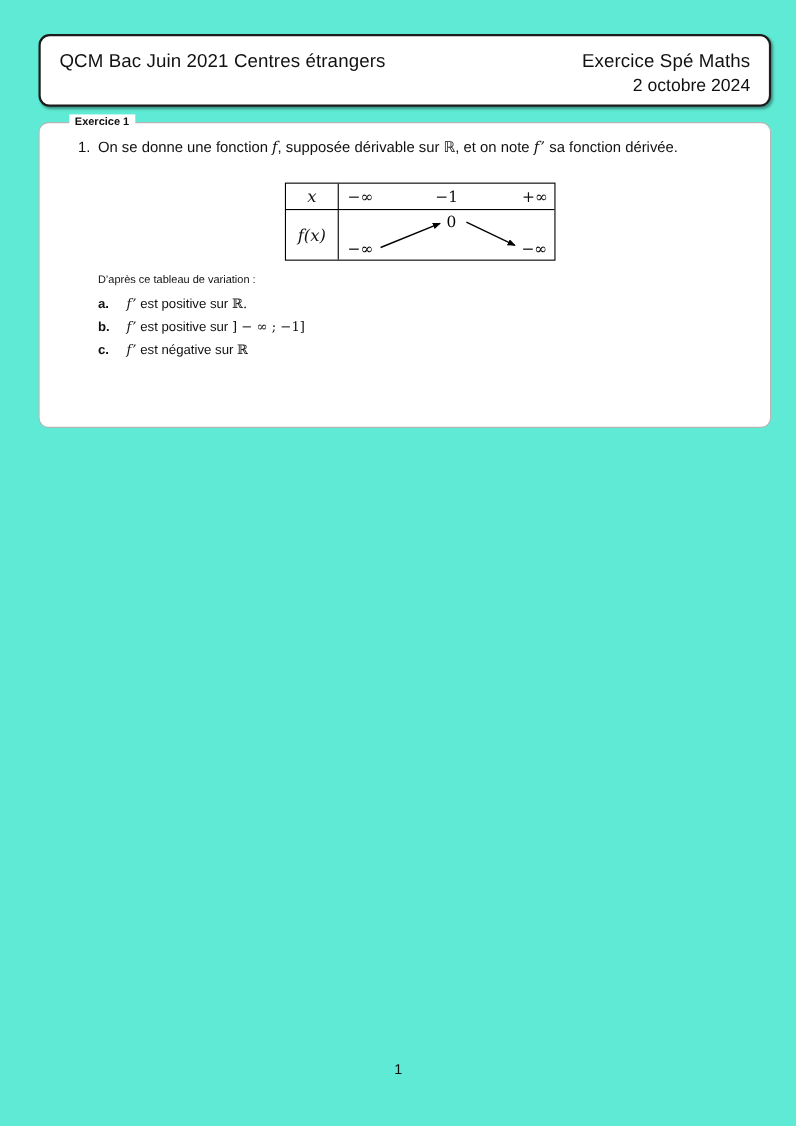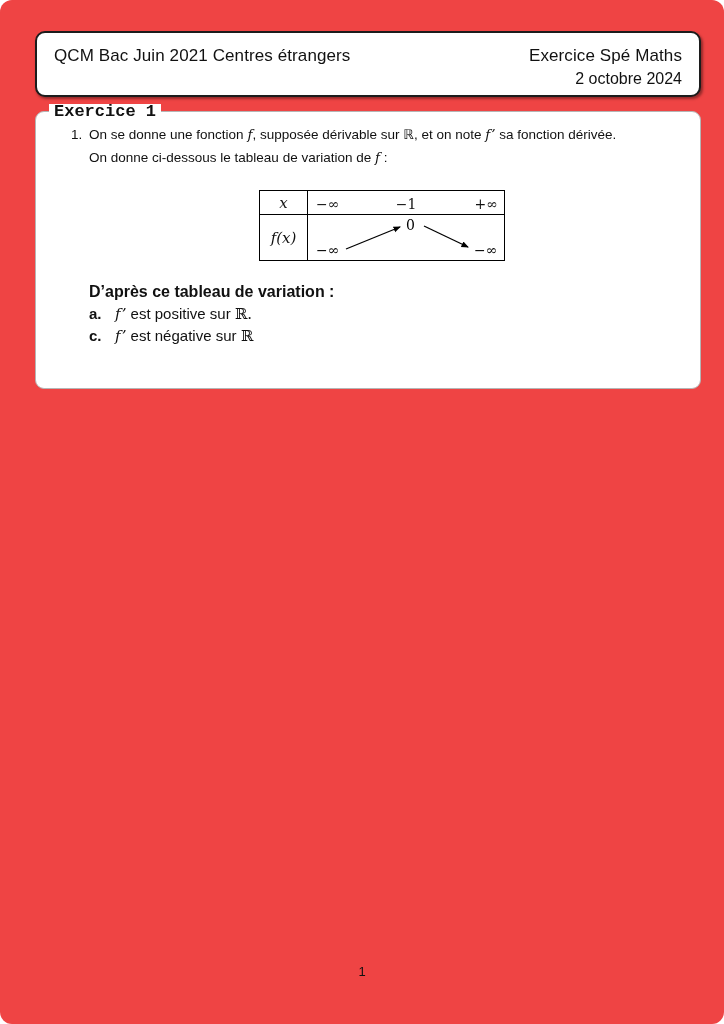--- a/index.html
+++ b/index.html
@@ -1,40 +1,40 @@
 <!DOCTYPE html>
 <html><head>
 <meta charset="utf-8">
 <style>
   html,body{margin:0;padding:0;}
   body{
     width:724px;height:1024px;background:#ffffff;color:#111;
     font-family:"Liberation Sans", sans-serif;position:relative;overflow:hidden;
   }
-  .page{position:absolute;inset:0;background:#ef4444;border-radius:12px;}
+  .page{position:absolute;inset:0;background:#5eead4;}
 
   
   .header-box{
     position:absolute;left:35px;top:31px;width:666px;height:66px;
     box-sizing:border-box;border:2px solid #1c1c1c;border-radius:10px;
     background:#fff;box-shadow:1.5px 2px 2.5px rgba(0,0,0,0.38);
     padding:13px 17px 0 17px;
   }
   .header-row{display:flex;justify-content:space-between;align-items:baseline;}
   .header-title{font-size:17px;letter-spacing:.1px;}
   .header-date{position:absolute;right:17px;bottom:7px;font-size:16px;}
 
   
   .exercise{
     position:absolute;left:35px;top:111px;width:666px;height:278px;
     box-sizing:border-box;border:1px solid #b5b5b5;border-radius:9px;background:#fff;
   }
   .legend{
-    position:absolute;top:-8px;left:13px;background:#fff;padding:0 5px;
-    font-weight:bold;font-size:17px;line-height:15px;font-family:Liberation Mono, monospace;
+    position:absolute;top:-8px;left:27px;background:#fff;padding:0 5px;
+    font-weight:bold;font-size:10px;line-height:15px;
   }
   .ex-content{padding-top:11px;font-size:13.5px;line-height:22px;}
   .q-block{padding-left:35px;padding-right:18px;}
   .q-num{display:inline-block;width:18px;}
   .q-cont{padding-left:53px;}
   .mathit{font-family:"DejaVu Serif", serif;font-style:italic;}
   .mathup{font-family:"DejaVu Serif", serif;}
   .bbset{font-family:"DejaVu Sans", sans-serif;}
 
   
@@ -47,23 +47,23 @@
   .vt-hdr{border-bottom:1.2px solid #000;}
   .vt-x{font-family:"DejaVu Serif", serif;font-style:italic;font-size:15px;}
   .vt-xrow{position:relative;border-bottom:1.2px solid #000;font-family:"DejaVu Serif", serif;font-size:14px;}
   .vt-xrow span{position:absolute;top:2px;}
   .vt-xleft{left:8px;}
   .vt-xmid{left:50%;transform:translateX(-50%);}
   .vt-xright{right:6px;}
   .vt-body{position:relative;}
   .vt-svg text{font-family:"DejaVu Serif", serif;font-size:14px;fill:#000;}
 
-  .prompt{margin-top:20px;padding-left:53px;font-size:16px;line-height:21px;font-weight:bold;}
+  .prompt{margin-top:7px;padding-left:53px;font-size:10px;line-height:21px;}
   .options{margin-top:1px;}
-  .option{padding-left:53px;font-size:15px;line-height:21px;}
+  .option{padding-left:53px;font-size:12px;line-height:21px;}
   .opt-label{display:inline-block;width:26px;font-weight:bold;}
 
   .page-number{
     position:absolute;left:0;top:964px;width:724px;text-align:center;font-size:13px;
   }
 </style>
 </head>
 <body>
 
 <div class="page">
@@ -75,23 +75,20 @@
     </div>
     <span class="header-date">2 octobre 2024</span>
   </div>
 
   <div class="exercise">
     <span class="legend">Exercice 1</span>
 
     <div class="ex-content">
       <div class="q-block">
         <span class="q-num">1.</span><span><span>On se donne une fonction </span><span class="mathit">f</span><span>, supposée dérivable sur </span><span class="bbset">ℝ</span><span>, et on note </span><span class="mathit">f’</span><span> sa fonction dérivée.</span></span>
-      </div>
-      <div class="q-cont">
-        <span>On donne ci-dessous le tableau de variation de </span><span class="mathit">f</span><span> :</span>
       </div>
 
       <div class="vtable">
         <div class="vt-c1 vt-hdr">
           <span class="vt-x">x</span>
         </div>
         <div class="vt-xrow">
           <span class="vt-xleft">−∞</span>
           <span class="vt-xmid">−1</span>
           <span class="vt-xright">+∞</span>
@@ -115,20 +112,23 @@
         </div>
       </div>
 
       <div class="prompt">D’après ce tableau de variation :</div>
 
       <div class="options">
         <div class="option">
           <span class="opt-label">a.</span><span class="mathit">f’</span><span> est positive sur </span><span class="mathup">ℝ.</span>
         </div>
         <div class="option">
+          <span class="opt-label">b.</span><span class="mathit">f’</span><span> est positive sur </span><span class="mathup">] − ∞ ; −1]</span>
+        </div>
+        <div class="option">
           <span class="opt-label">c.</span><span class="mathit">f’</span><span> est négative sur </span><span class="mathup">ℝ</span>
         </div>
       </div>
     </div>
   </div>
 
   <div class="page-number">1</div>
 </div>
 
 </body></html>

